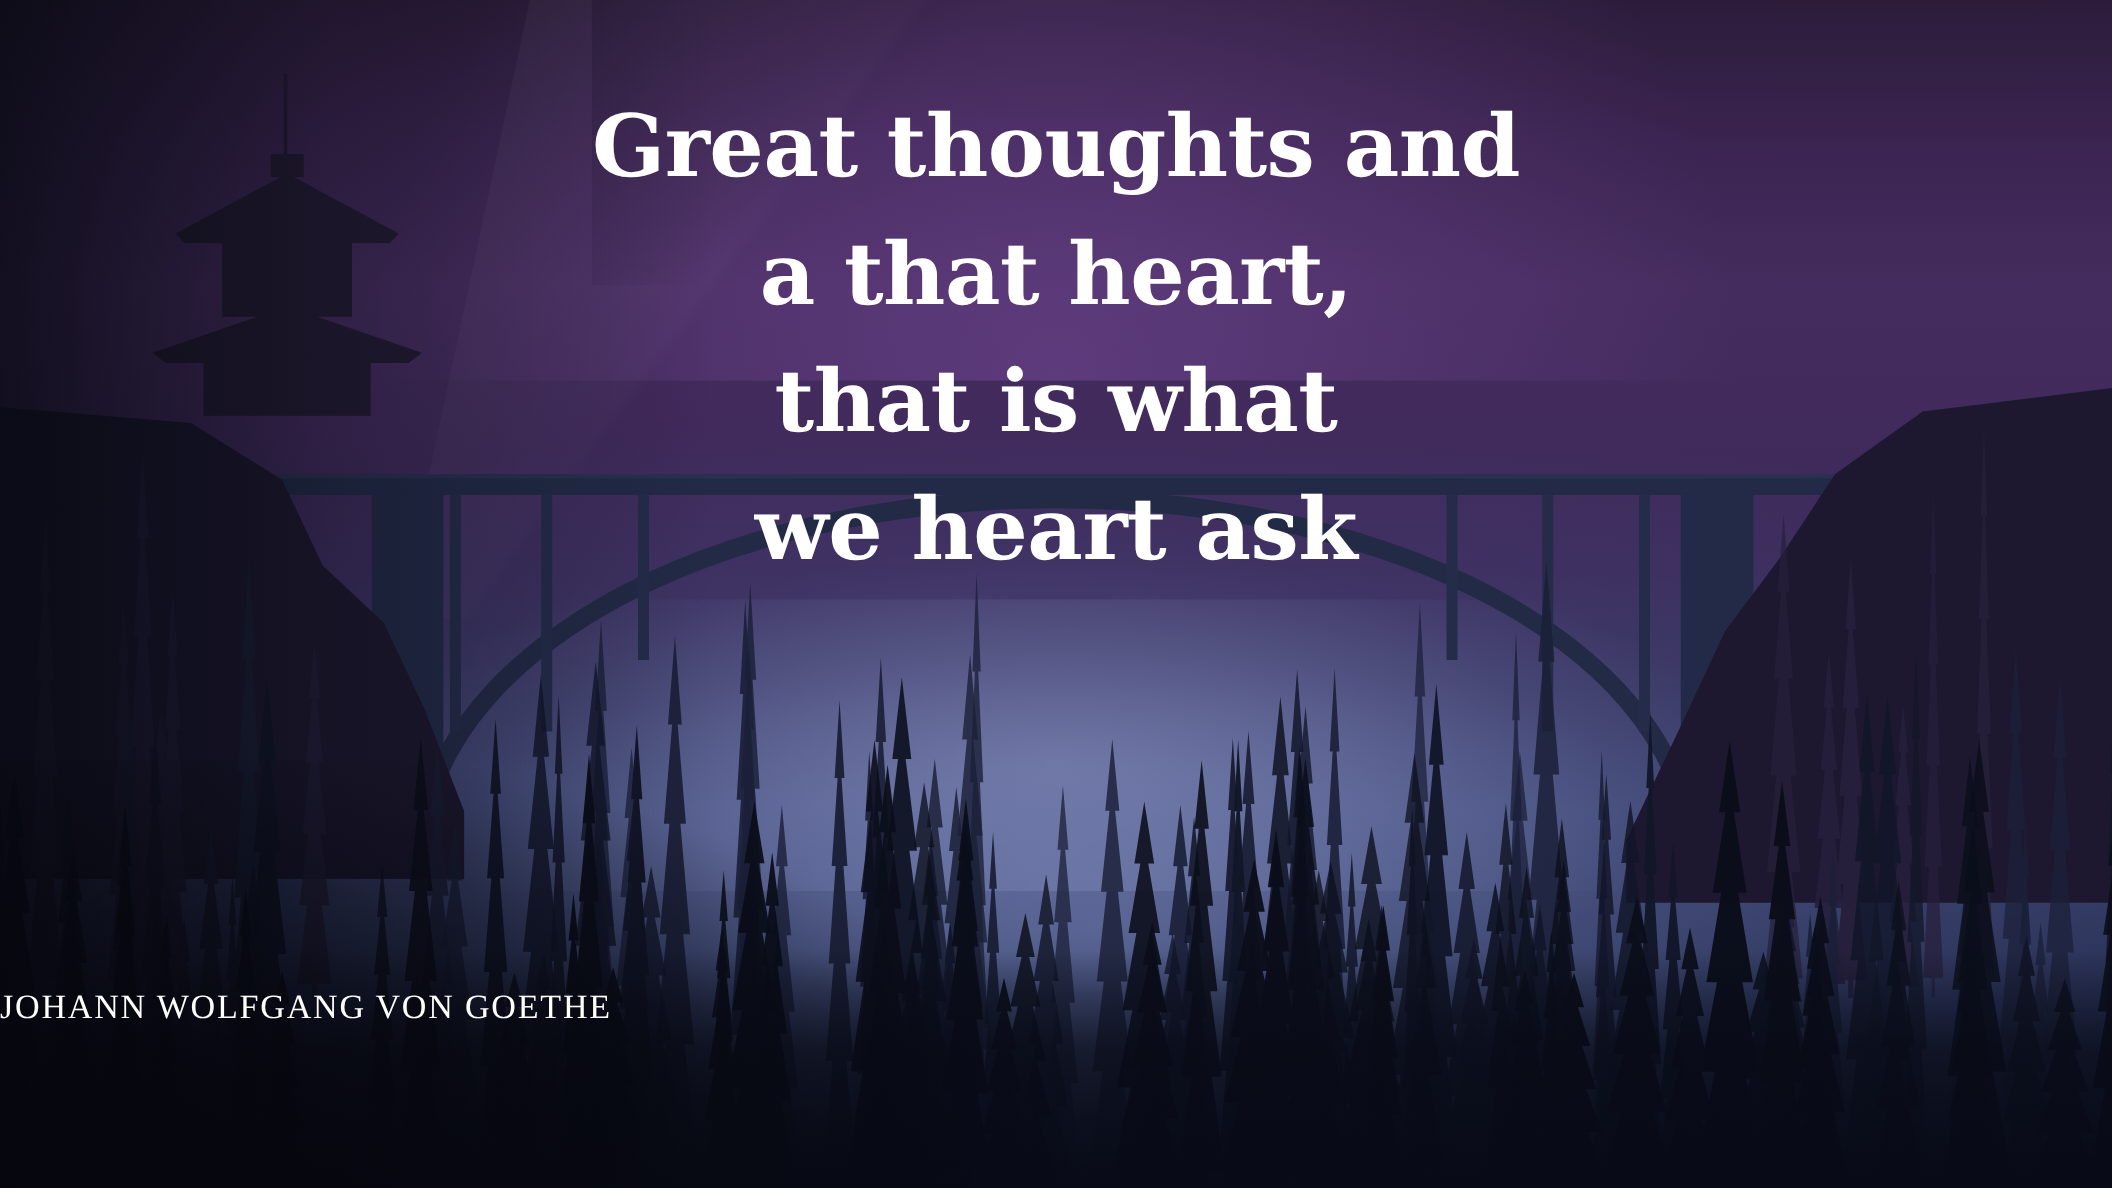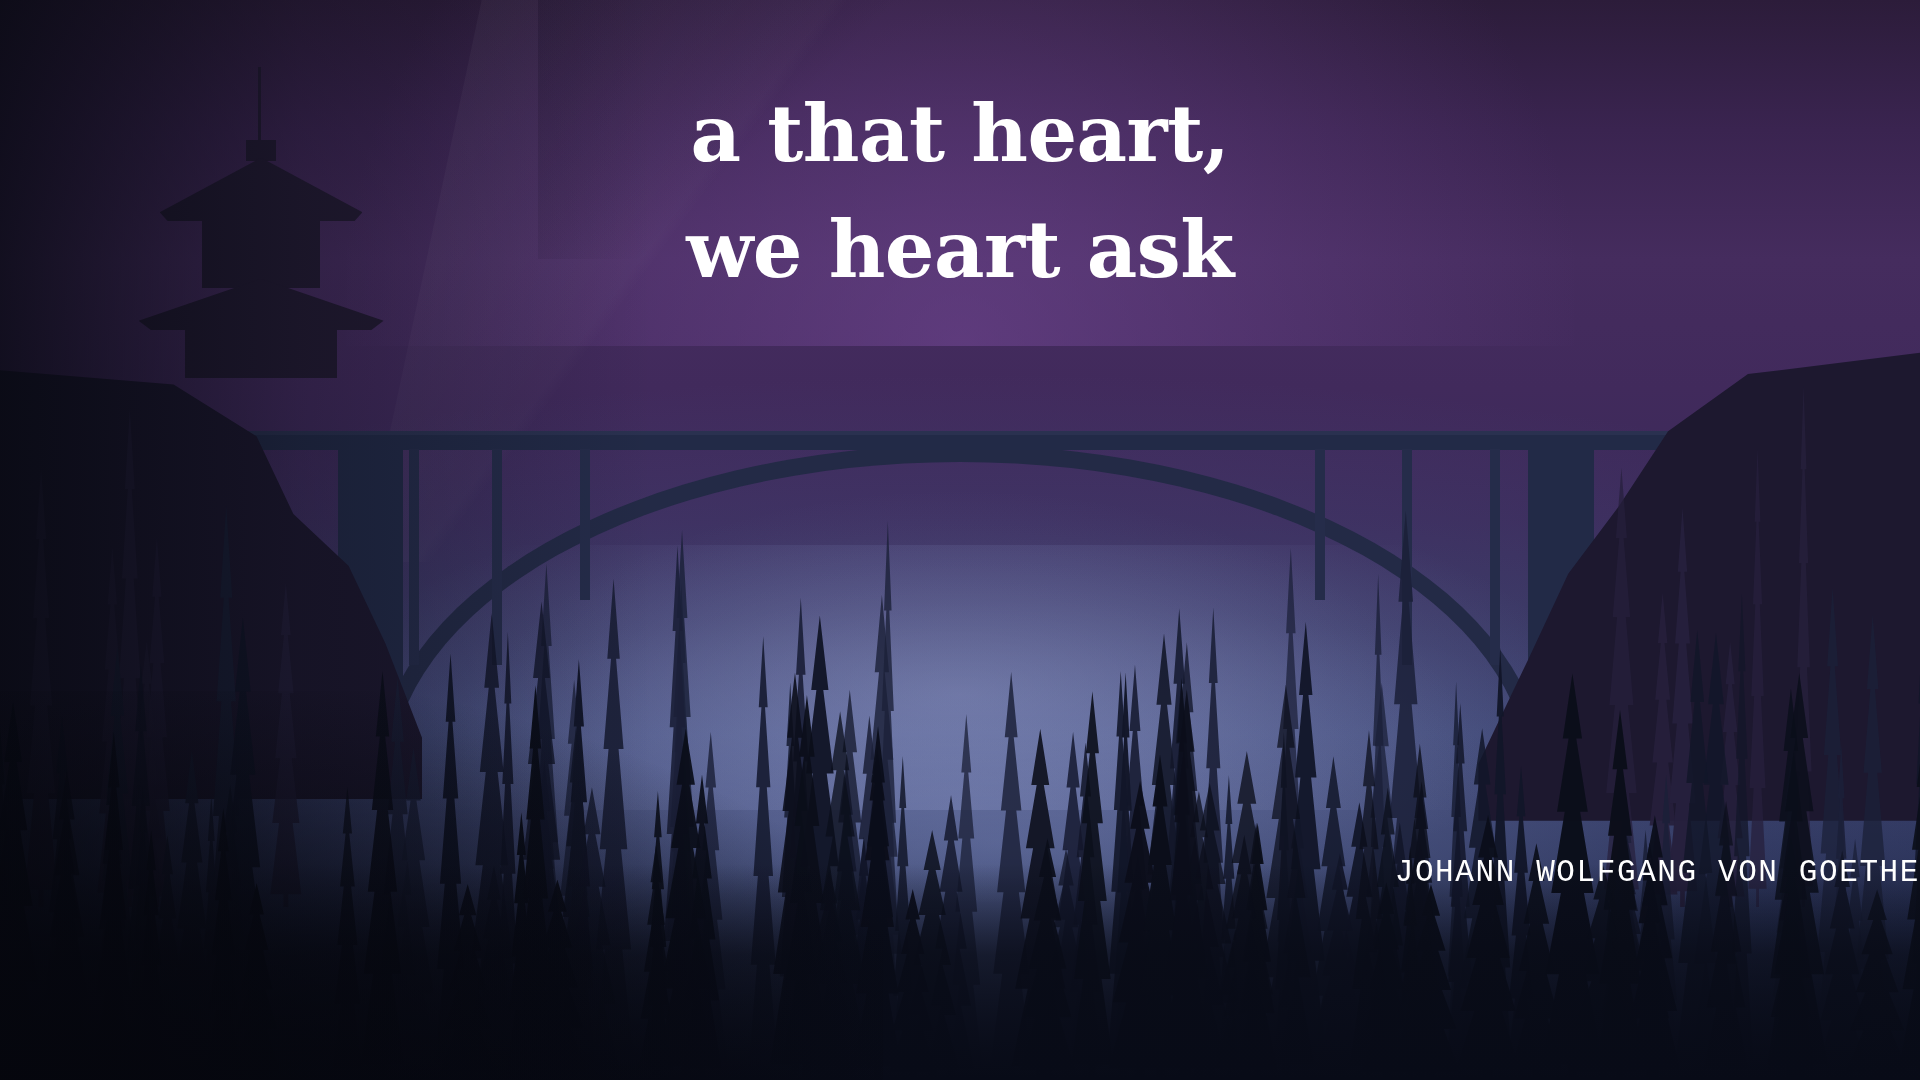--- a/index.html
+++ b/index.html
@@ -215,25 +215,25 @@
     font-family: "DejaVu Serif", "Liberation Serif", serif;
     font-size: 78px;
     font-weight: 700;
     line-height: 116px;
     letter-spacing: -0.5px;
     white-space: nowrap;
   }
   .author {
     position: absolute;
     left: 0;
-    top: 855px;
+    top: 897px;
     width: 100%;
-    text-align: right;
+    text-align: left;
     color: #ffffff;
-    font-family: Liberation Mono, monospace;
+    font-family: Liberation Serif, serif;
     font-size: 31px;
     font-weight: 400;
     letter-spacing: 1.6px;
     z-index: 20;
   }
   .watermark {
     position: absolute;
     right: 36px;
     top: 1004px;
     color: #ffffff;
@@ -455,20 +455,22 @@
       <div class="tree" style="left: 72.2284%; width: 66.1537px; height: 81.9248%; opacity: 0.79;"></div>
       <div class="tree" style="left: 33.3256%; width: 91.8264px; height: 85.642%; opacity: 0.94;"></div>
       <div class="tree" style="left: 88.0951%; width: 69.2922px; height: 67.9918%; opacity: 0.72;"></div>
     </div>
 
   <div class="ground-dark"></div>
   <div class="vignette-left"></div>
   <div class="vignette-bottom-left"></div>
 
   <div class="quote-block">
+    <div class="quote-line">Great thoughts and</div>
     <div class="quote-line">a that heart,</div>
+    <div class="quote-line">that is what</div>
     <div class="quote-line">we heart ask</div>
   </div>
 
   <div class="author">JOHANN WOLFGANG VON GOETHE</div>
 
 
 </div>
 
 </body></html>

